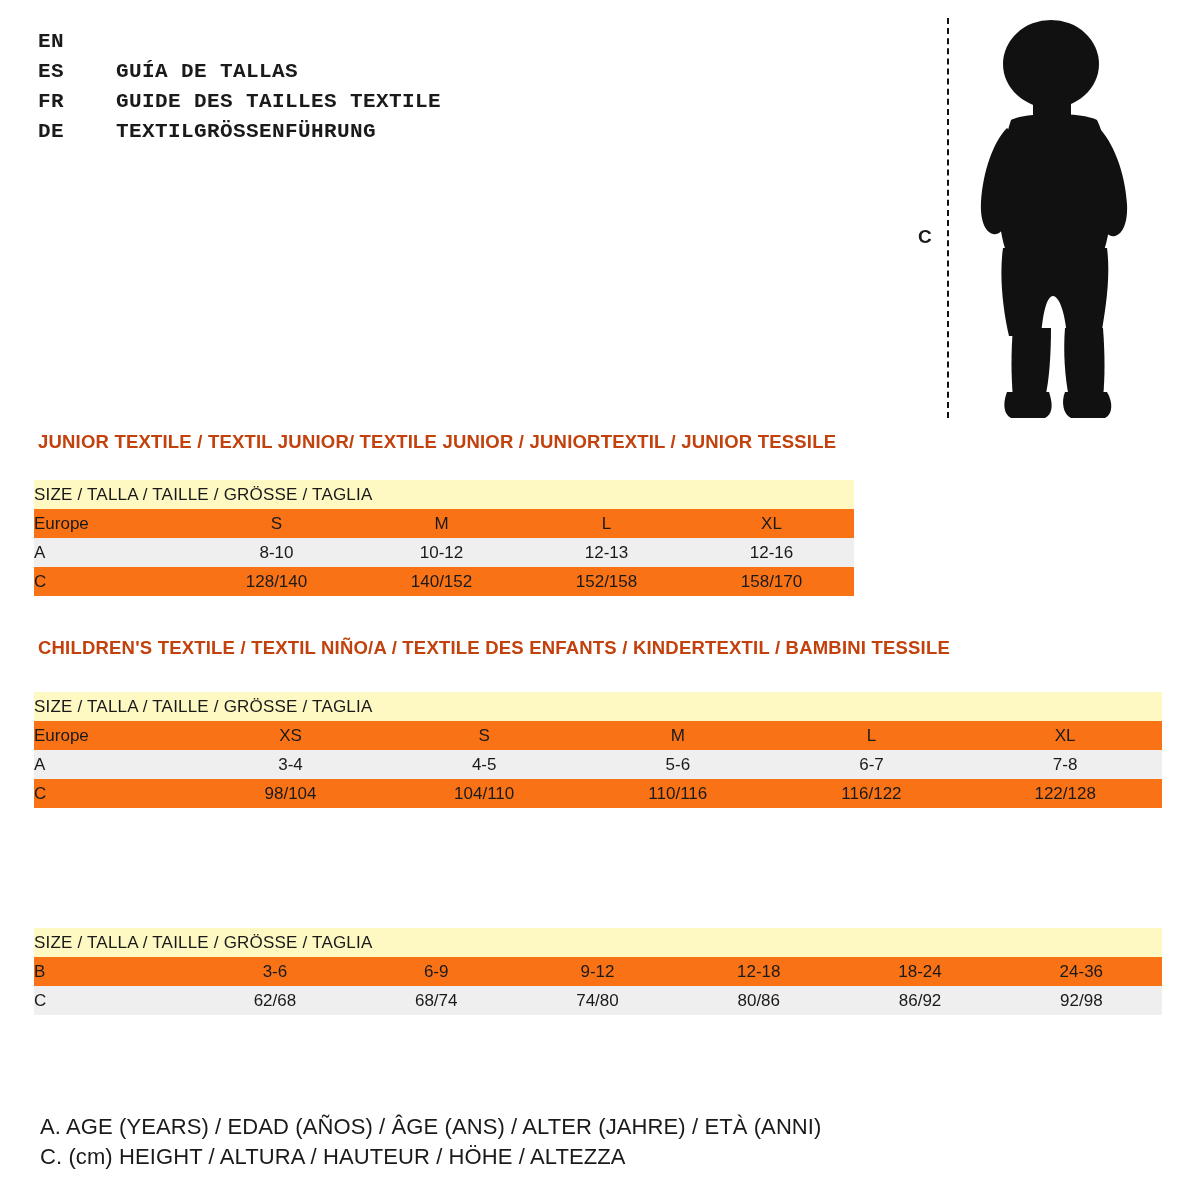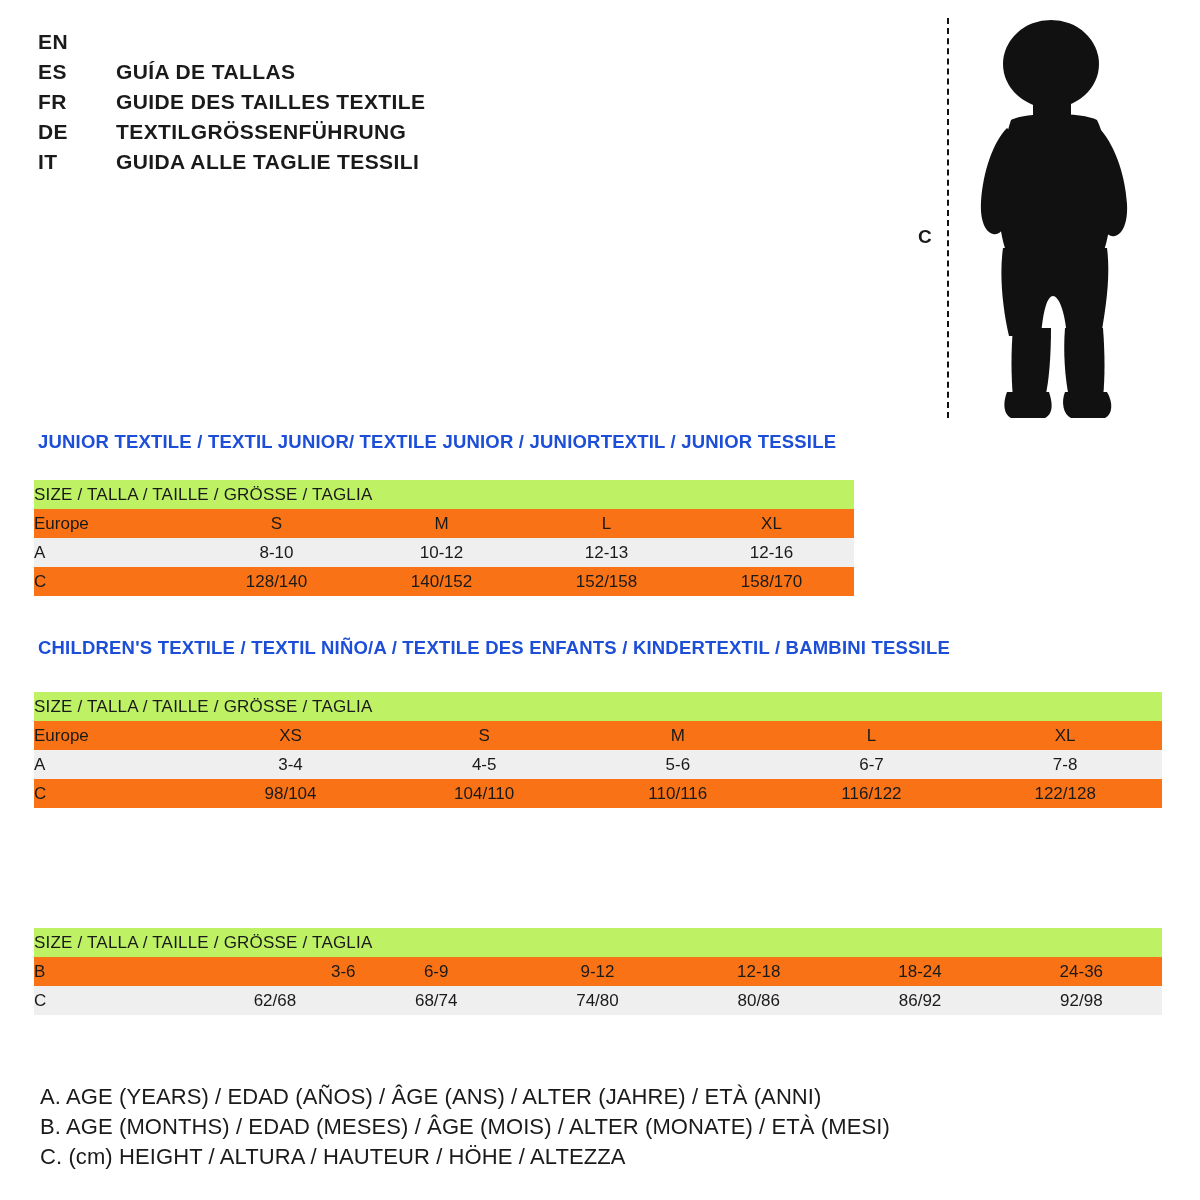--- a/index.html
+++ b/index.html
@@ -29,20 +29,21 @@
     top: 30px;
     width: 560px;
   }
   .lang-row {
     display: flex;
     align-items: baseline;
     height: 30px;
     font-size: 21px;
     font-weight: bold;
     letter-spacing: 0.4px;
+    font-family: Liberation Mono, monospace;
   }
   .lang-code {
     width: 78px;
     flex: 0 0 78px;
   }
   .lang-title {
     flex: 1 1 auto;
   }
 
   
@@ -75,39 +76,39 @@
   }
 
   
   .section-head {
     position: absolute;
     left: 38px;
     font-size: 18.5px;
     font-weight: bold;
     letter-spacing: 0.2px;
     line-height: 27px;
-    color: #1d4ed8;
+    color: #c2410c;
   }
 
   
   table.size-table {
     position: absolute;
     border-collapse: collapse;
     font-size: 17px;
     color: #1a1a1a;
   }
   table.size-table td, table.size-table th {
     padding: 0;
     margin: 0;
     font-weight: normal;
     height: 29px;
     vertical-align: middle;
   }
   .hdr-row td {
-    background: #bef264;
+    background: #fef9c3;
     font-weight: bold;
     font-size: 17px;
     letter-spacing: 0.2px;
     padding-left: 8px;
     height: 28px;
   }
   .row-alt td { background: #efefef; }
   .row-plain td { background: #f97316; }
   .rowlabel {
     padding-left: 8px;
@@ -139,24 +140,20 @@
       <div class="lang-code">ES</div>
       <div class="lang-title">GUÍA DE TALLAS</div>
     </div>
     <div class="lang-row">
       <div class="lang-code">FR</div>
       <div class="lang-title">GUIDE DES TAILLES TEXTILE</div>
     </div>
     <div class="lang-row">
       <div class="lang-code">DE</div>
       <div class="lang-title">TEXTILGRÖSSENFÜHRUNG</div>
-    </div>
-    <div class="lang-row">
-      <div class="lang-code">IT</div>
-      <div class="lang-title">GUIDA ALLE TAGLIE TESSILI</div>
     </div>
   </div>
 
   <div class="figure-area">
     <div class="measure-line"></div>
     <div class="measure-label">C</div>
     <svg class="silhouette" width="200" height="412" viewBox="0 0 200 412">
       <g fill="#111111">
 
         <ellipse cx="96" cy="48" rx="48" ry="44"></ellipse>
@@ -263,38 +260,37 @@
     </table>
 
 
   <table class="size-table" style="left:34px; top:928px; width:1128px;">
     <tbody>
         <tr class="hdr-row">
       <td colspan="7">SIZE / TALLA / TAILLE / GRÖSSE / TAGLIA</td>
     </tr>
     <tr class="row-plain">
       <td class="rowlabel" style="width:160px;">B</td>
-      <td class="cell" style="width:161px;text-align:right;">3-6</td>
+      <td class="cell" style="width:161px;">3-6</td>
       <td class="cell" style="width:161px;">6-9</td>
       <td class="cell" style="width:161px;">9-12</td>
       <td class="cell" style="width:161px;">12-18</td>
       <td class="cell" style="width:161px;">18-24</td>
       <td class="cell" style="width:161px;">24-36</td>
     </tr>
     <tr class="row-alt">
       <td class="rowlabel">C</td>
       <td class="cell">62/68</td>
       <td class="cell">68/74</td>
       <td class="cell">74/80</td>
       <td class="cell">80/86</td>
       <td class="cell">86/92</td>
       <td class="cell">92/98</td>
     </tr>
   </tbody>
     </table>
 
   <div class="legend">
     <div>A. AGE (YEARS) / EDAD (AÑOS) / ÂGE (ANS) / ALTER (JAHRE) / ETÀ (ANNI)</div>
-    <div>B. AGE (MONTHS) / EDAD (MESES) / ÂGE (MOIS) / ALTER (MONATE) / ETÀ (MESI)</div>
     <div>C. (cm) HEIGHT / ALTURA / HAUTEUR / HÖHE / ALTEZZA</div>
   </div>
 
 </div>
 
 </body></html>

